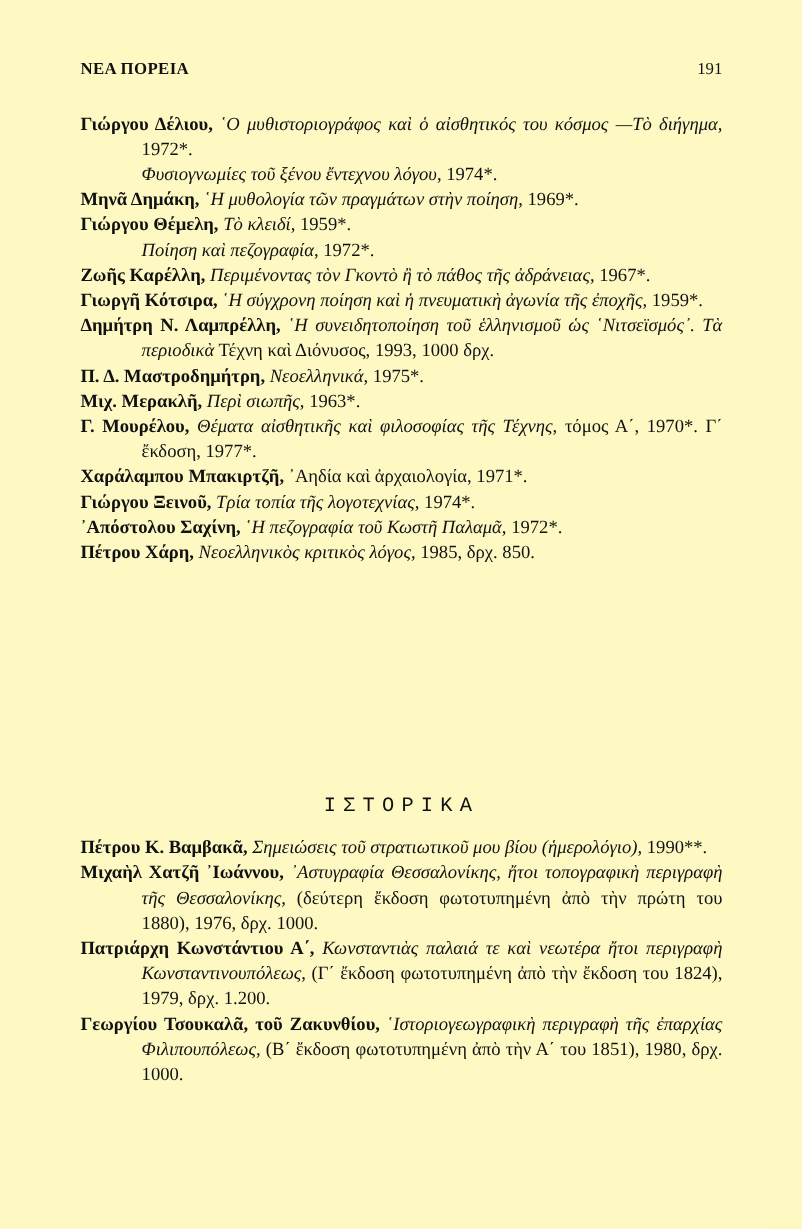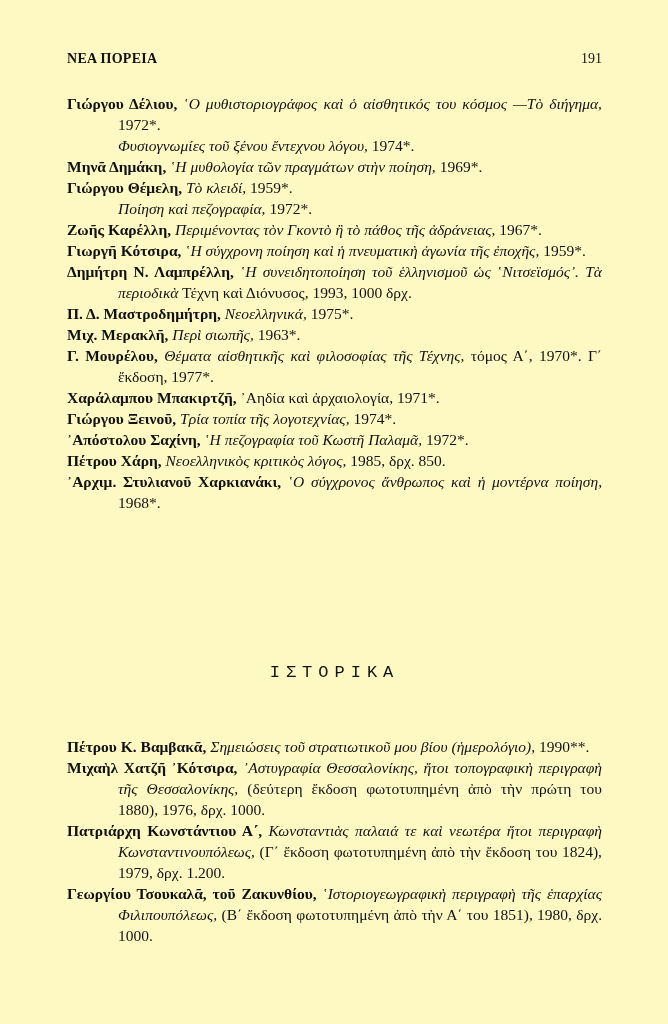--- a/index.html
+++ b/index.html
@@ -35,25 +35,24 @@
     <p class="entry"><span class="author">Ζωῆς Καρέλλη,</span> <span class="work">Περιμένοντας τὸν Γκοντὸ ἢ τὸ πάθος τῆς ἀδράνειας,</span> <span>1967*.</span></p>
     <p class="entry"><span class="author">Γιωργῆ Κότσιρα,</span> <span class="work">῾Η σύγχρονη ποίηση καὶ ἡ πνευματικὴ ἀγωνία τῆς ἐποχῆς,</span> <span>1959*.</span></p>
     <p class="entry"><span class="author">Δημήτρη Ν. Λαμπρέλλη,</span> <span class="work">῾Η συνειδητοποίηση τοῦ ἑλληνισμοῦ ὡς ῾Νιτσεϊσμός᾽. Τὰ περιοδικὰ</span> <span>Τέχνη καὶ Διόνυσος, 1993, 1000 δρχ.</span></p>
     <p class="entry"><span class="author">Π. Δ. Μαστροδημήτρη,</span> <span class="work">Νεοελληνικά,</span> <span>1975*.</span></p>
     <p class="entry"><span class="author">Μιχ. Μερακλῆ,</span> <span class="work">Περὶ σιωπῆς,</span> <span>1963*.</span></p>
     <p class="entry"><span class="author">Γ. Μουρέλου,</span> <span class="work">Θέματα αἰσθητικῆς καὶ φιλοσοφίας τῆς Τέχνης,</span> <span>τόμος Α΄, 1970*. Γ΄ ἔκδοση, 1977*.</span></p>
     <p class="entry"><span class="author">Χαράλαμπου Μπακιρτζῆ,</span> <span>᾿Αηδία καὶ ἀρχαιολογία, 1971*.</span></p>
     <p class="entry"><span class="author">Γιώργου Ξεινοῦ,</span> <span class="work">Τρία τοπία τῆς λογοτεχνίας,</span> <span>1974*.</span></p>
     <p class="entry"><span class="author">᾿Απόστολου Σαχίνη,</span> <span class="work">῾Η πεζογραφία τοῦ Κωστῆ Παλαμᾶ,</span> <span>1972*.</span></p>
     <p class="entry"><span class="author">Πέτρου Χάρη,</span> <span class="work">Νεοελληνικὸς κριτικὸς λόγος,</span> <span>1985, δρχ. 850.</span></p>
-    <p class="entry"><span class="author">᾿Αρχιμ. Στυλιανοῦ Χαρκιανάκι,</span> <span class="work">῾Ο σύγχρονος ἄνθρωπος καὶ ἡ μοντέρνα ποίηση,</span> <span>1968*.</span></p>
   </div>
 
   <div class="section-heading">ΙΣΤΟΡΙΚΑ</div>
 
-  <div class="entries" style="top:736px;">
+  <div class="entries" style="top:696px;">
     <p class="entry"><span class="author">Πέτρου Κ. Βαμβακᾶ,</span> <span class="work">Σημειώσεις τοῦ στρατιωτικοῦ μου βίου (ἡμερολόγιο),</span> <span>1990**.</span></p>
-    <p class="entry"><span class="author">Μιχαὴλ Χατζῆ ᾿Κότσιρα,</span> <span class="work">᾿Αστυγραφία Θεσσαλονίκης, ἤτοι τοπογραφικὴ περιγραφὴ τῆς Θεσσαλονίκης,</span> <span>(δεύτερη ἔκδοση φωτοτυπημένη ἀπὸ τὴν πρώτη του 1880), 1976, δρχ. 1000.</span></p>
+    <p class="entry"><span class="author">Μιχαὴλ Χατζῆ ᾿Ιωάννου,</span> <span class="work">᾿Αστυγραφία Θεσσαλονίκης, ἤτοι τοπογραφικὴ περιγραφὴ τῆς Θεσσαλονίκης,</span> <span>(δεύτερη ἔκδοση φωτοτυπημένη ἀπὸ τὴν πρώτη του 1880), 1976, δρχ. 1000.</span></p>
     <p class="entry"><span class="author">Πατριάρχη Κωνστάντιου Α΄,</span> <span class="work">Κωνσταντιὰς παλαιά τε καὶ νεωτέρα ἤτοι περιγραφὴ Κωνσταντινουπόλεως,</span> <span>(Γ΄ ἔκδοση φωτοτυπημένη ἀπὸ τὴν ἔκδοση του 1824), 1979, δρχ. 1.200.</span></p>
     <p class="entry"><span class="author">Γεωργίου Τσουκαλᾶ, τοῦ Ζακυνθίου,</span> <span class="work">῾Ιστοριογεωγραφικὴ περιγραφὴ τῆς ἐπαρχίας Φιλιπουπόλεως,</span> <span>(Β΄ ἔκδοση φωτοτυπημένη ἀπὸ τὴν Α΄ του 1851), 1980, δρχ. 1000.</span></p>
   </div>
 
 </div>
 
 </body></html>

